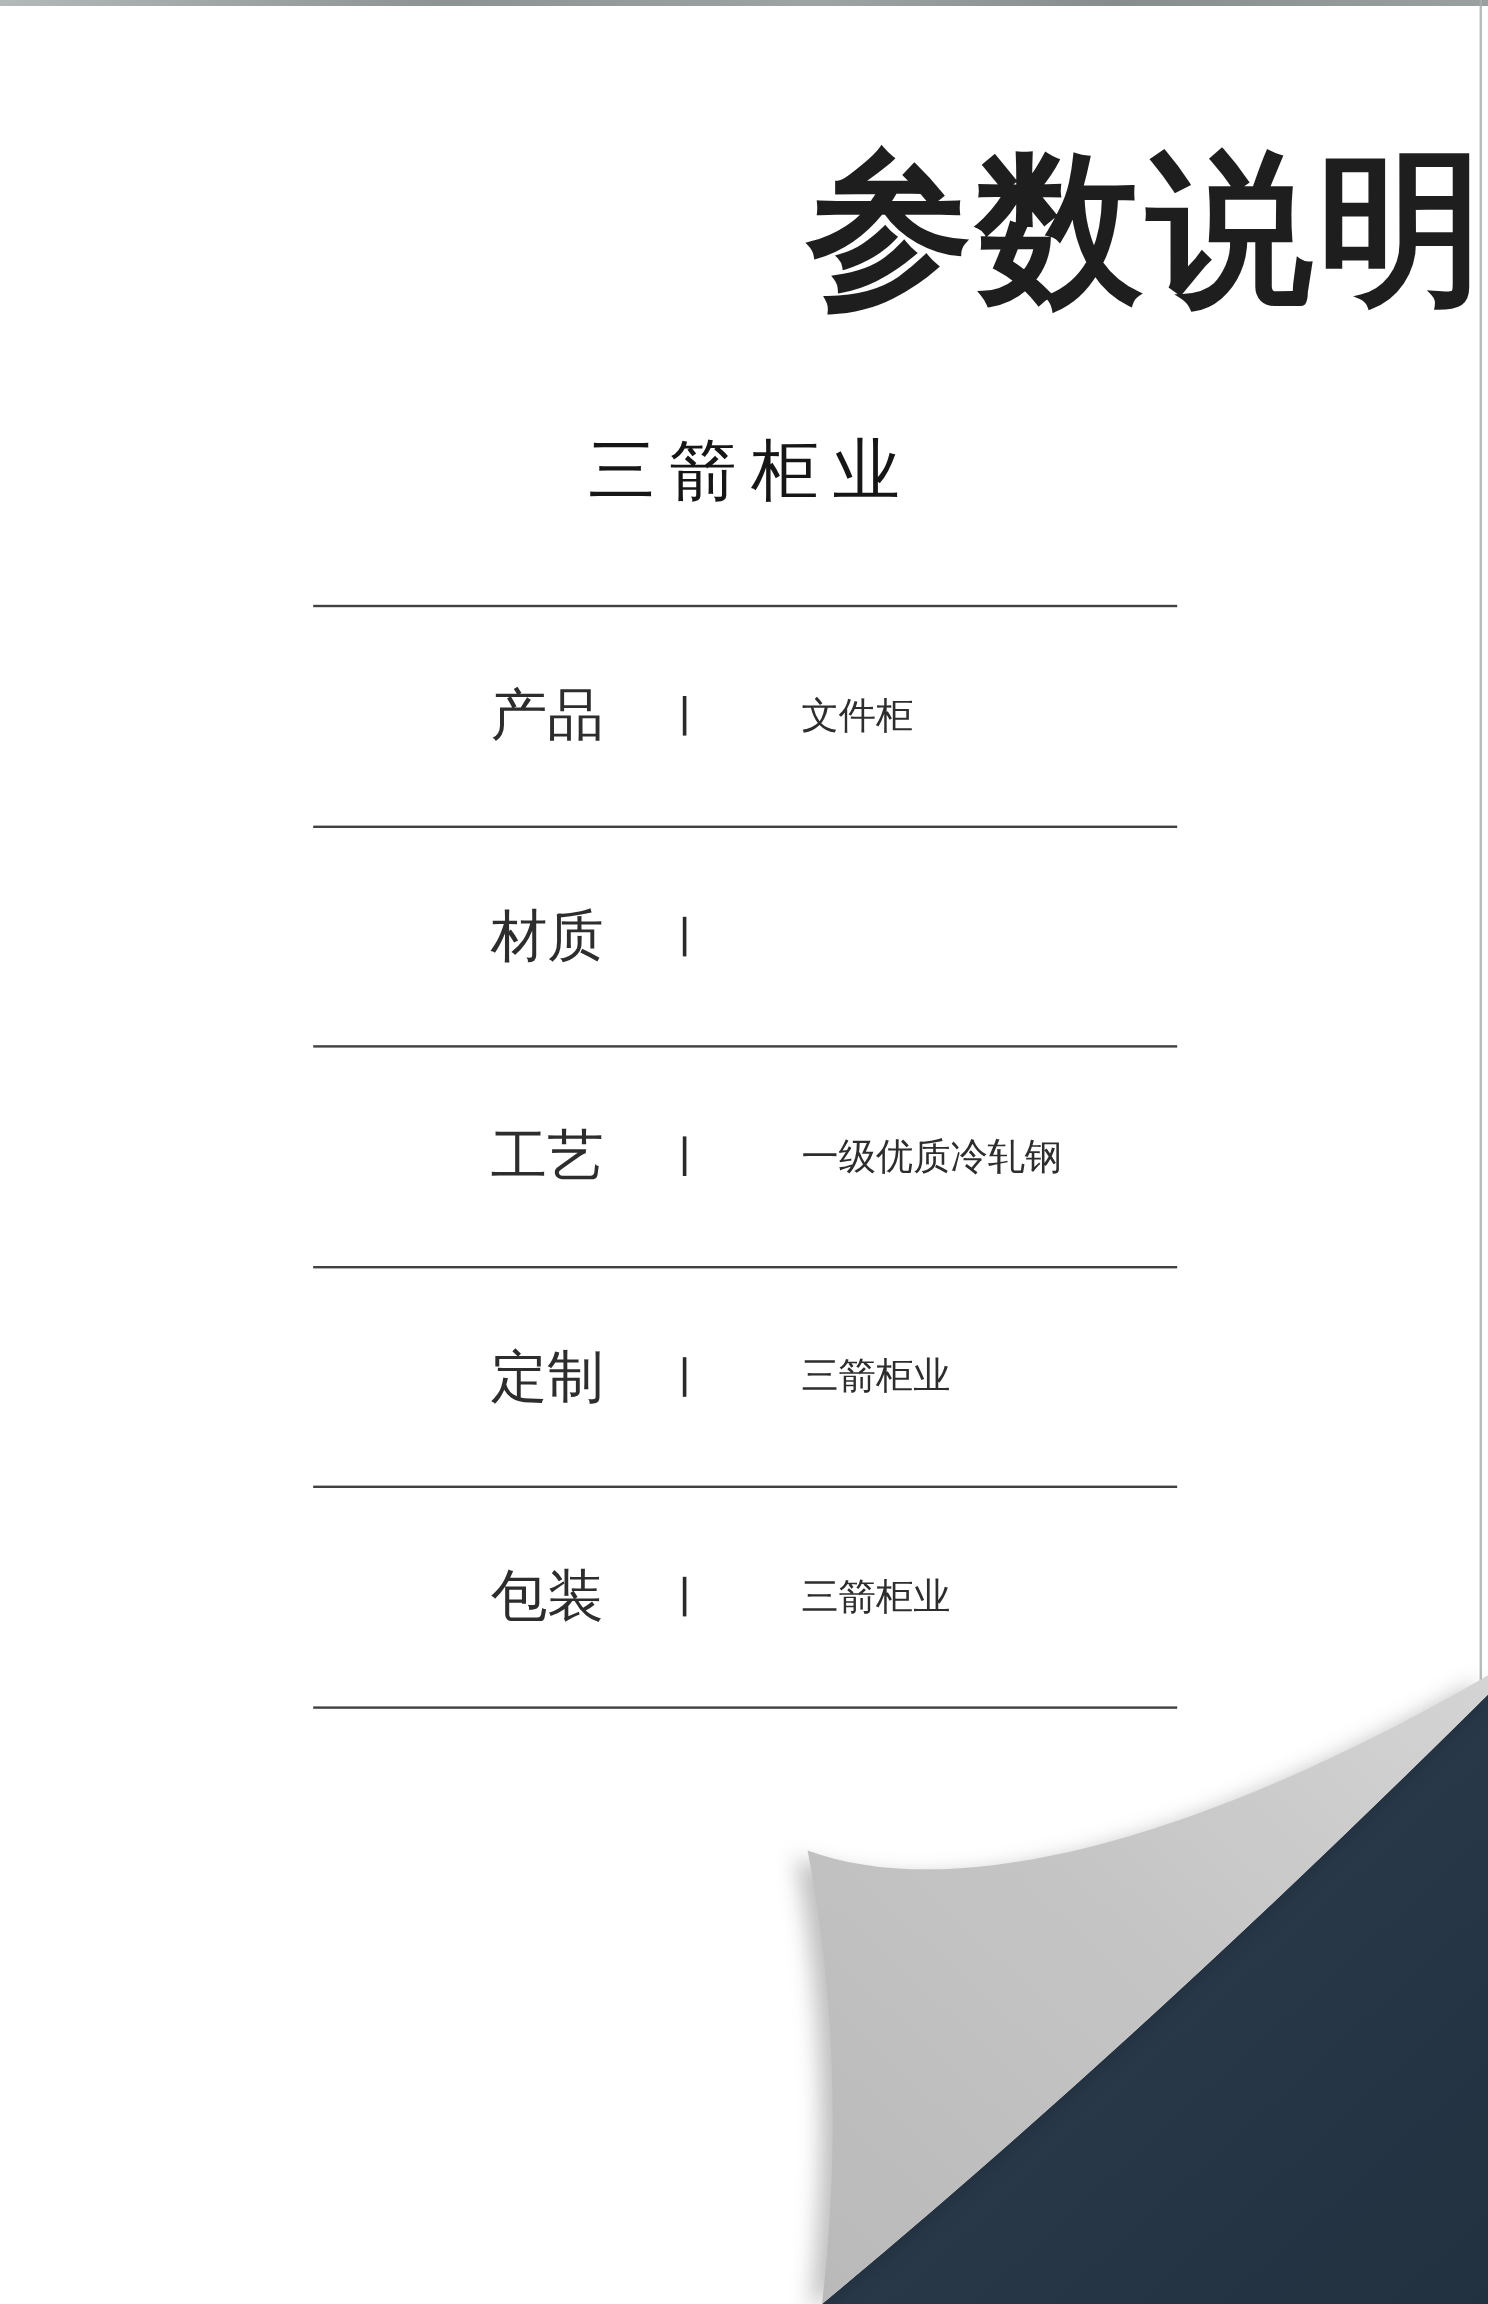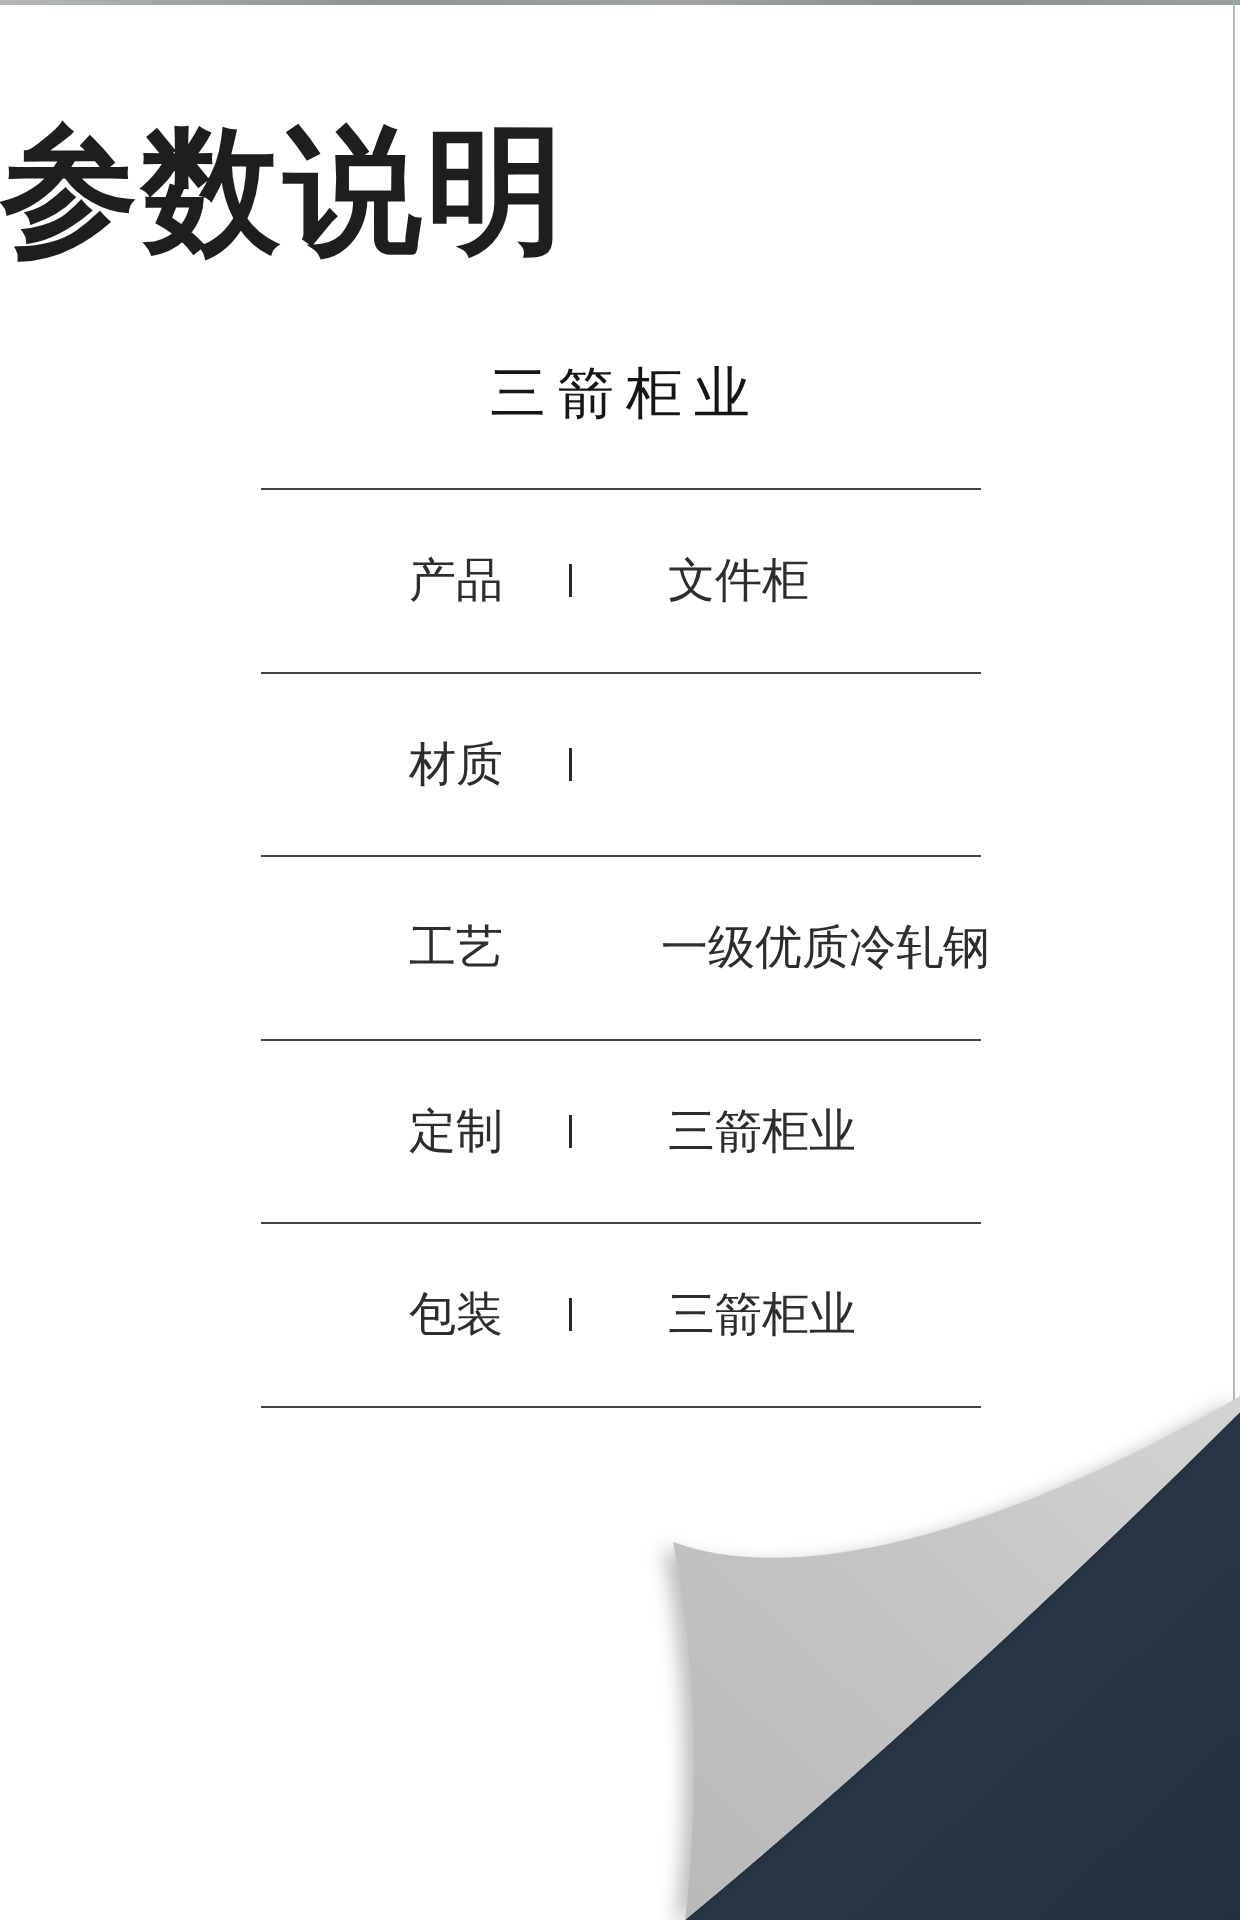--- a/index.html
+++ b/index.html
@@ -13,39 +13,39 @@
   .top-strip{
     position:absolute;left:0;top:0;width:1240px;height:5px;
     background:linear-gradient(to right,#b4b8b8,#8d9292 30%,#9fa3a3 55%,#878c8c 75%,#9aa0a0);
   }
   .right-edge-line{
     position:absolute;top:0;right:5px;width:2px;height:1920px;
     background:#a8abab;opacity:.8;
   }
   .main-title{
     position:absolute;left:0;top:122px;width:1240px;
-    text-align:left;
+    text-align:right;
     font-size:138px;line-height:1;
     font-weight:900;
     letter-spacing:4px;
     color:#1e1e1e;
     white-space:nowrap;
   }
   .subtitle{
     position:absolute;left:0;top:359px;width:1240px;
     text-align:center;
     font-size:56px;line-height:1.2;
     font-weight:400;
     letter-spacing:12px;
     text-indent:12px;
     color:#161616;
     white-space:nowrap;
   }
   .spec-table{
-    position:absolute;left:261px;top:488px;width:720px;
+    position:absolute;left:261px;top:504px;width:720px;
     border-top:2px solid #414141;
   }
   .spec-row{
     box-sizing:border-box;
     height:183.5px;
     border-bottom:2px solid #414141;
     display:flex;
     align-items:center;
   }
   .spec-label{
@@ -56,21 +56,21 @@
     color:#2d2d2d;
     white-space:nowrap;
   }
   .spec-divider{
     margin-left:62px;
     width:3px;height:33px;
     background:#2a2a2a;
   }
   .spec-value{
     margin-left:96px;
-    font-size:47px;
+    font-size:31px;
     font-weight:500;
     color:#2d2d2d;
     white-space:nowrap;
   }
   .curl-svg{
     position:absolute;left:0;top:0;width:1240px;height:1920px;
     pointer-events:none;
   }
   .curl-front{
     filter:drop-shadow(-10px 6px 9px rgba(0,0,0,0.25));

